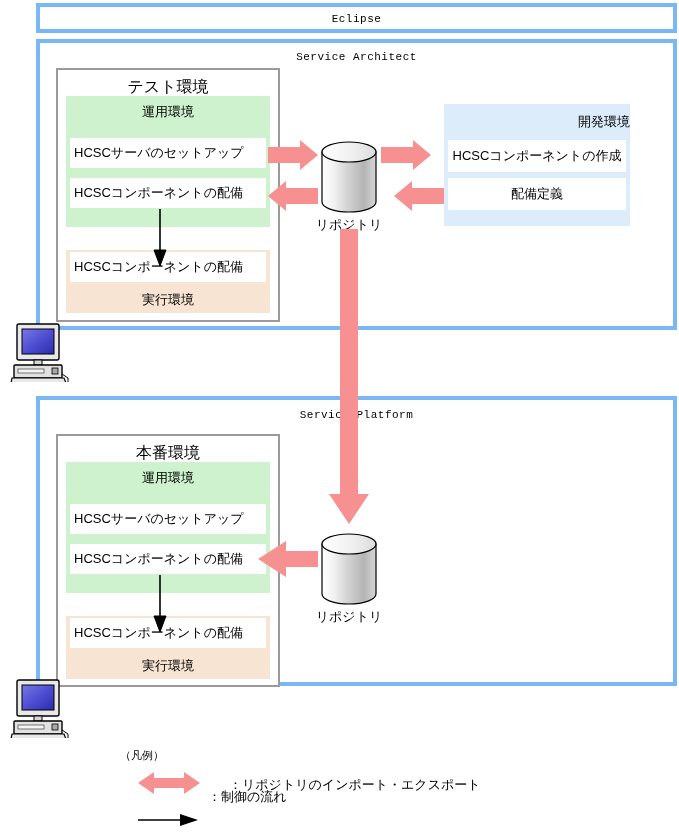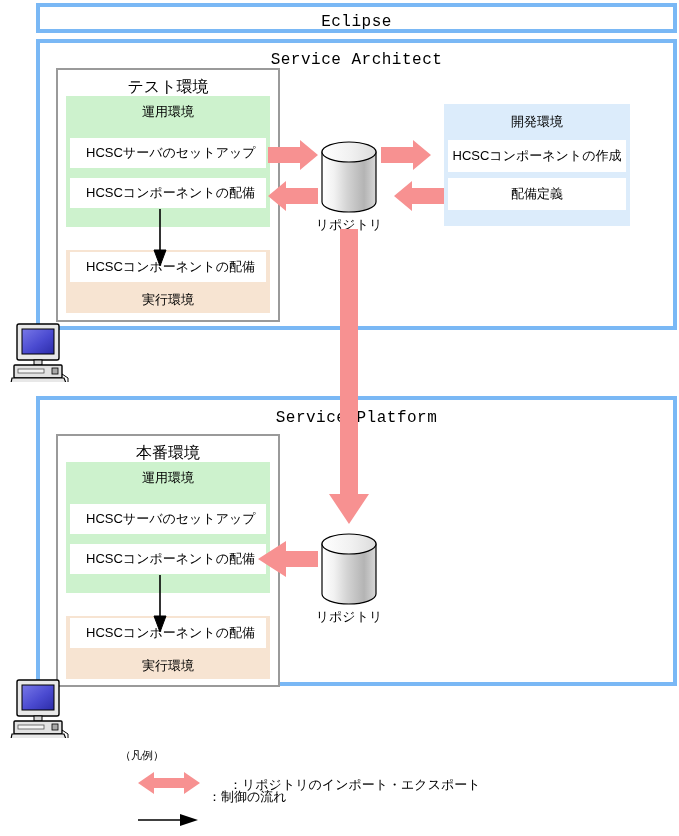--- a/index.html
+++ b/index.html
@@ -28,21 +28,21 @@
     position: absolute;
     border: 4px solid #7ab8f5;
     background: #ffffff;
     box-sizing: border-box;
   }
   .panel-title {
     position: absolute;
     left: 0; right: 0;
     text-align: center;
     font-family: "Liberation Mono", "DejaVu Sans Mono", monospace;
-    font-size: 16px;
+    font-size: 11px;
     letter-spacing: 0.5px;
     color: #000;
     white-space: nowrap;
   }
 
   
   .gray-box {
     position: absolute;
     border: 2px solid #9a9a9a;
     background: #ffffff;
@@ -71,21 +71,21 @@
   .item-box {
     position: absolute;
     background: #ffffff;
     box-sizing: border-box;
     display: flex;
     align-items: center;
     justify-content: center;
     font-size: 13px;
     white-space: nowrap;
   }
-  .item-box.left-align { justify-content: flex-start; padding-left: 16px; }
+  .item-box.left-align { justify-content: flex-start; padding-left: 4px; }
 
   
   .arrow-layer { position: absolute; left: 0; top: 0; width: 679px; height: 836px; pointer-events: none; }
 
   
   .legend-label { position: absolute; font-size: 11px; white-space: nowrap; }
   .legend-text  { position: absolute; font-size: 13px; white-space: nowrap; }
 
   .repo-label {
     position: absolute;
@@ -116,21 +116,21 @@
   </div>
   <div class="item-box left-align" style="left:70px; top:138px; width:196px; height:30px;">HCSCサーバのセットアップ</div>
   <div class="item-box left-align" style="left:70px; top:178px; width:196px; height:30px;">HCSCコンポーネントの配備</div>
 
   <div class="env-peach" style="left:66px; top:250px; width:204px; height:63px;">
     <div class="env-title" style="top:41px;">実行環境</div>
   </div>
   <div class="item-box left-align" style="left:70px; top:252px; width:196px; height:30px;">HCSCコンポーネントの配備</div>
 
   <div class="env-blue" style="left:444px; top:104px; width:186px; height:122px;">
-    <div class="env-title" style="top:9px;">開発環境</div>
+    <div class="env-title" style="top:9px;text-align:right;">開発環境</div>
   </div>
   <div class="item-box" style="left:448px; top:178px; width:178px; height:32px;">配備定義</div>
   <div class="item-box" style="left:448px; top:140px; width:178px; height:32px;">HCSCコンポーネントの作成</div>
 
   <svg class="abs" style="left:318px; top:139px;" width="62" height="76" viewBox="0 0 62 76">
     <defs>
       <linearGradient id="cylGradTop" x1="0" y1="0" x2="1" y2="0">
         <stop offset="0%" stop-color="#ffffff"></stop>
         <stop offset="22%" stop-color="#f2f2f2"></stop>
         <stop offset="48%" stop-color="#d2d2d2"></stop>

